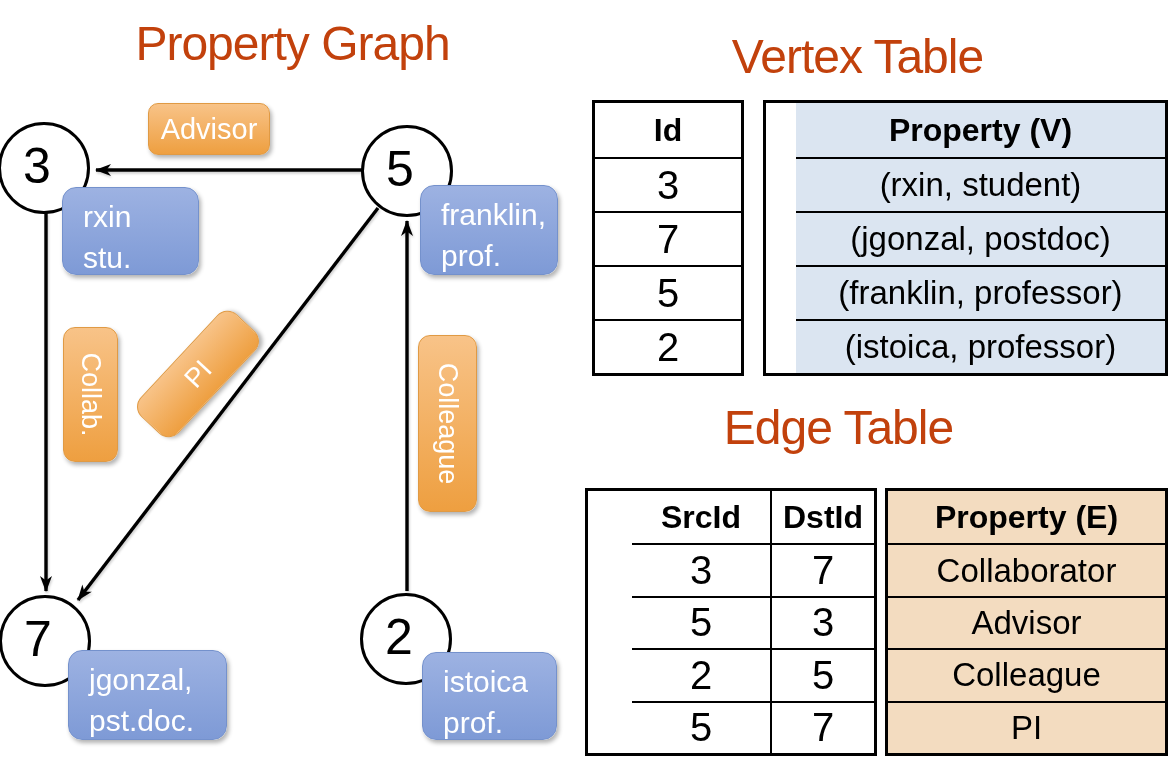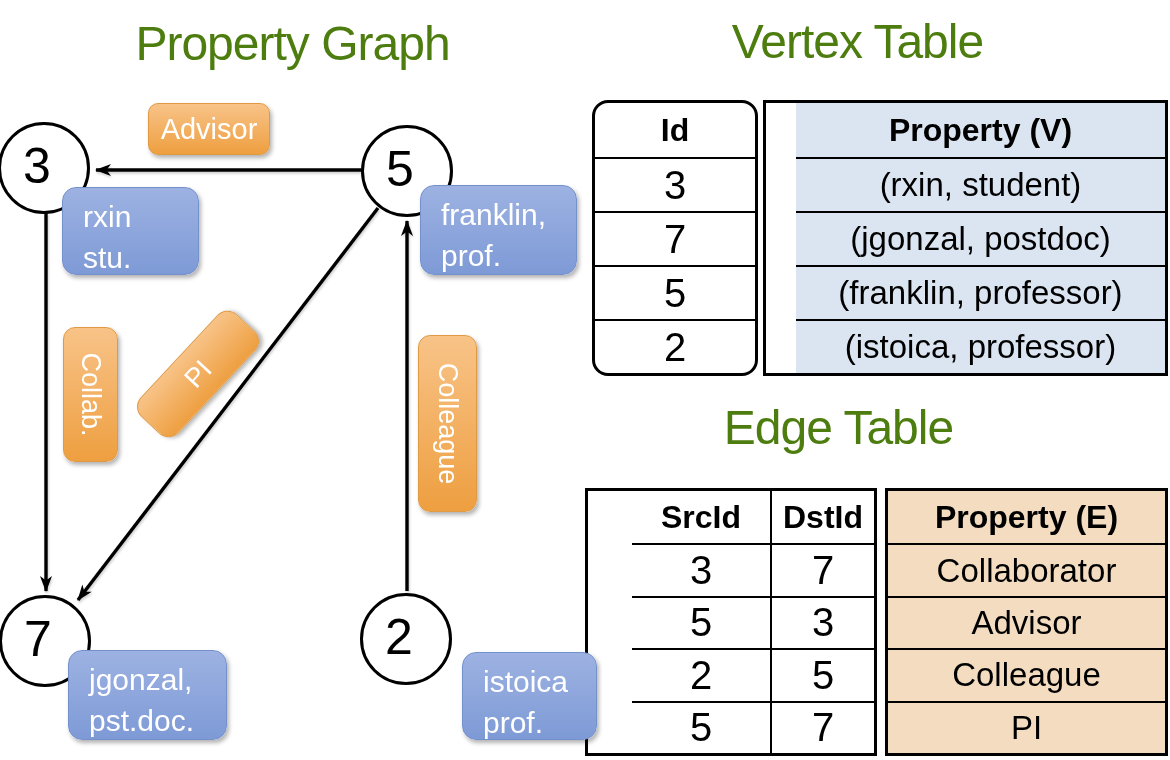--- a/index.html
+++ b/index.html
@@ -2,24 +2,24 @@
 <html style="--orange-top: #f8c388; --orange-bottom: #ee9f40; --orange-border: #e09a44; --blue-top: #9db2e2; --blue-bottom: #7e9ad6; --blue-border: #7491cc; --vertex-cell-bg: #dbe5f1; --edge-cell-bg: #f3dcc0; --line-color: #000000;"><head>
 <meta charset="utf-8">
 <style>
   html,body { margin:0; padding:0; background:#fff; }
   .stage {
     position:relative; width:1170px; height:760px; background:#fff;
     font-family:"Liberation Sans", sans-serif; color:#000; overflow:hidden;
   }
   .title {
     position:absolute; text-align:center; font-size:48px; letter-spacing:-1px;
-    color:#4d7c0f; white-space:nowrap;
+    color:#c2410c; white-space:nowrap;
   }
   #title-graph  { left:0px;   top:16px;  width:585px; }
-  #title-vertex { left:585px; top:14px;  width:585px; padding-right:40px; box-sizing:border-box; }
+  #title-vertex { left:585px; top:29px;  width:585px; padding-right:40px; box-sizing:border-box; }
   #title-edge   { left:585px; top:400px; width:585px; padding-right:78px; box-sizing:border-box; }
 
   
   .edges { position:absolute; left:0; top:0; z-index:1;
            filter:drop-shadow(1px 2px 1px rgba(0,0,0,0.18)); }
   .vnode {
     position:absolute; width:92px; height:92px; box-sizing:border-box;
     border:3.5px solid #000; border-radius:50%; background:#fff;
     display:flex; align-items:center; justify-content:center;
     font-size:50px; z-index:2;
@@ -41,35 +41,35 @@
   .vtext { transform:rotate(90deg); white-space:nowrap; font-size:27px; }
 
   .prop {
     position:absolute; color:#fff; font-size:30px; line-height:1.38;
     padding:8px 18px 0 20px; box-sizing:border-box; border-radius:14px; z-index:3;
     background:linear-gradient(180deg, var(--blue-top,#9db2e2), var(--blue-bottom,#7e9ad6));
     border:1.5px solid var(--blue-border,#7491cc);
     box-shadow:2px 3px 4px rgba(0,0,0,0.30);
   }
   #prop-3 { left:62px;  top:187px; width:137px; height:88px; }
-  #prop-5 { left:420px; top:185px; width:157px; height:90px; }
+  #prop-5 { left:420px; top:185px; width:138px; height:90px; }
   #prop-7 { left:68px;  top:650px; width:159px; height:90px; }
-  #prop-2 { left:422px; top:652px; width:135px; height:88px;margin-left:40px; }
+  #prop-2 { left:422px; top:652px; width:135px; height:88px; }
 
   #node-3 { left:-2px;  top:122px; }
   #node-5 { left:361px; top:125px; }
   #node-7 { left:-1px;  top:595px; }
   #node-2 { left:360px; top:593px; }
 
   
   .tbox {
     position:absolute; display:grid; box-sizing:border-box;
     border:3px solid #000; background:#fff; z-index:1;
   }
-  #vtx-id     { left:592px; top:100px; width:166px; height:276px; grid-template-rows:repeat(5,1fr);border-radius:16px; }
+  #vtx-id     { left:592px; top:100px; width:152px; height:276px; grid-template-rows:repeat(5,1fr); }
   #vtx-prop   { left:763px; top:100px; width:405px; height:276px; grid-template-rows:repeat(5,1fr); }
   #edg-srcdst { left:585px; top:488px; width:292px; height:268px;
                 grid-template-columns:138px 1fr; grid-template-rows:repeat(5,1fr);padding-left:44px; }
   #edg-prop   { left:885px; top:488px; width:283px; height:268px; grid-template-rows:repeat(5,1fr); }
 
   .cell { display:flex; align-items:center; justify-content:center; font-size:33px; }
   .cell.num  { font-size:40px; }
   .cell.head { font-weight:bold; font-size:32px; }
   .bluebg .cell { background:var(--vertex-cell-bg,#dbe5f1);margin-left:30px; }
   .tanbg  .cell { background:var(--edge-cell-bg,#f3dcc0); }

